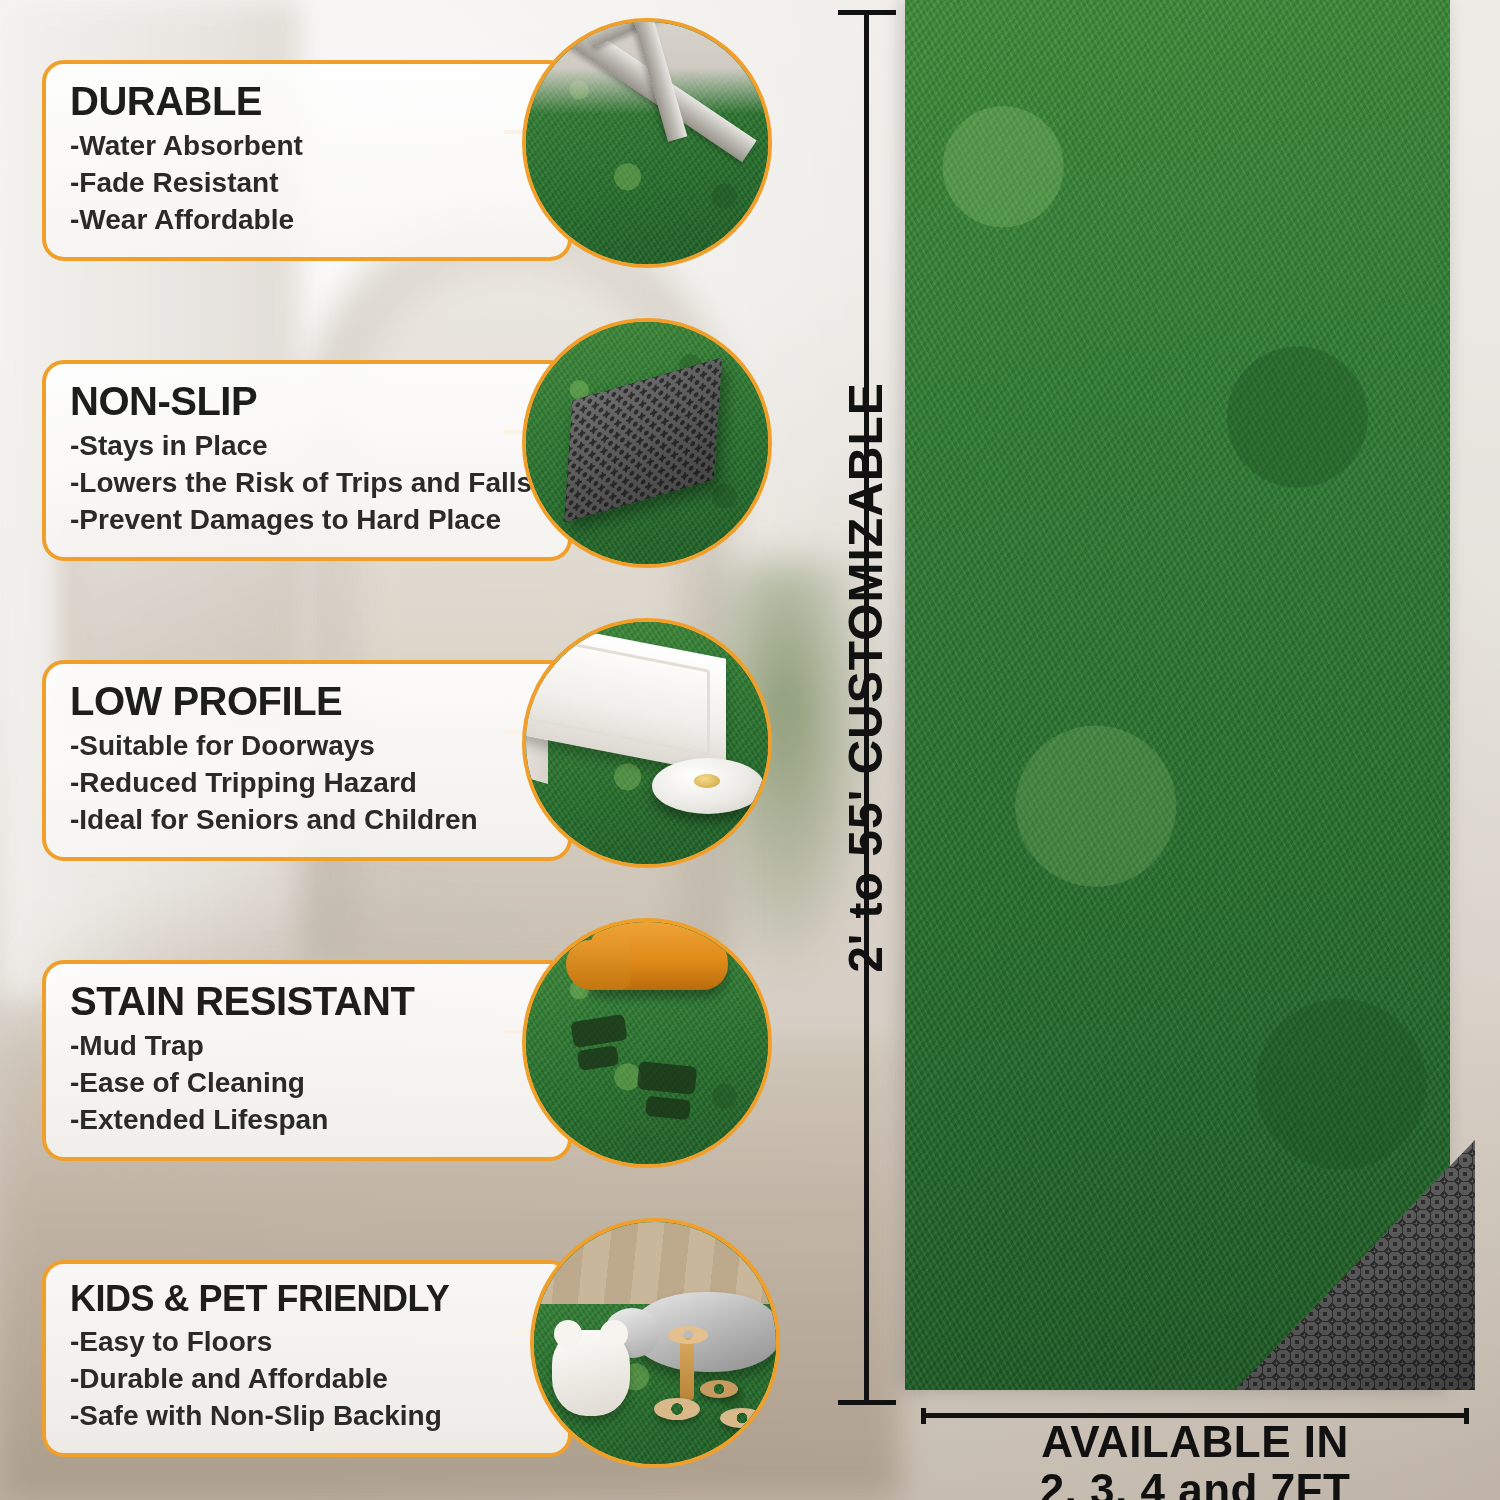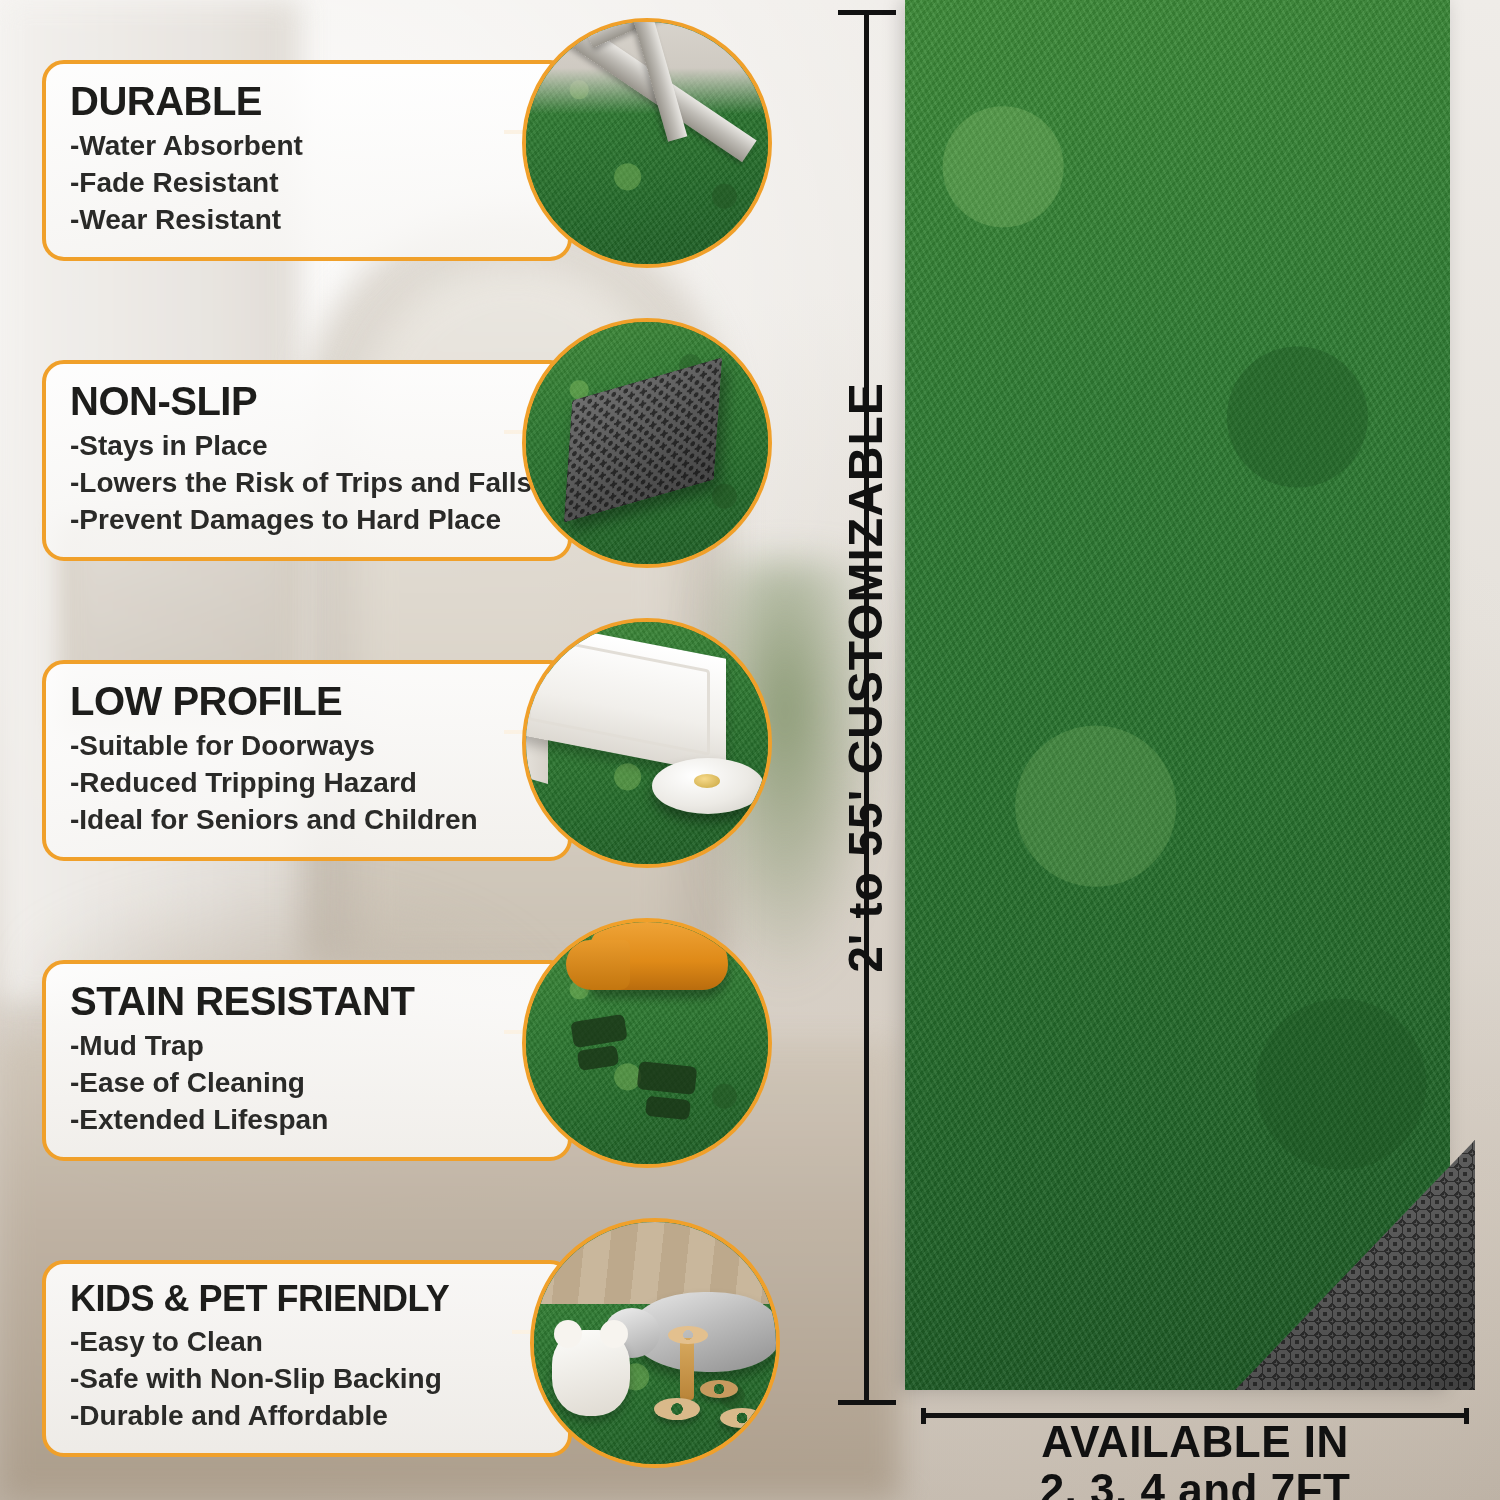--- a/index.html
+++ b/index.html
@@ -472,21 +472,21 @@
 
   <div class="features">
 
     <div class="feature" style="top:18px;">
       <div class="connector"></div>
       <div class="feature-card">
         <h2 class="feature-title">DURABLE</h2>
         <ul class="feature-bullets">
           <li>-Water Absorbent</li>
           <li>-Fade Resistant</li>
-          <li>-Wear Resistant</li>
+          <li>-Wear Affordable</li>
         </ul>
       </div>
       <div class="feature-photo">
         <div class="grass"></div>
         <div class="photo-top-shade"></div>
         <div class="bar bar-a"></div>
         <div class="bar bar-b"></div>
         <div class="bar bar-c"></div>
       </div>
     </div>
@@ -543,23 +543,23 @@
         <div class="door-panel"></div>
         <div class="robot"></div>
       </div>
     </div>
 
     <div class="feature" style="top:1218px;padding-left:8px;">
       <div class="connector"></div>
       <div class="feature-card">
         <h2 class="feature-title small">KIDS &amp; PET FRIENDLY</h2>
         <ul class="feature-bullets">
-          <li>-Easy to Clean</li>
+          <li>-Easy to Floors</li>
+          <li>-Durable and Affordable</li>
           <li>-Safe with Non-Slip Backing</li>
-          <li>-Durable and Affordable</li>
         </ul>
       </div>
       <div class="feature-photo">
         <div class="grass"></div>
         <div class="floorstrip"></div>
         <div class="cat"></div>
         <div class="bear"></div>
         <div class="stack"></div>
         <div class="stack-top"></div>
         <div class="ring r1"></div>

